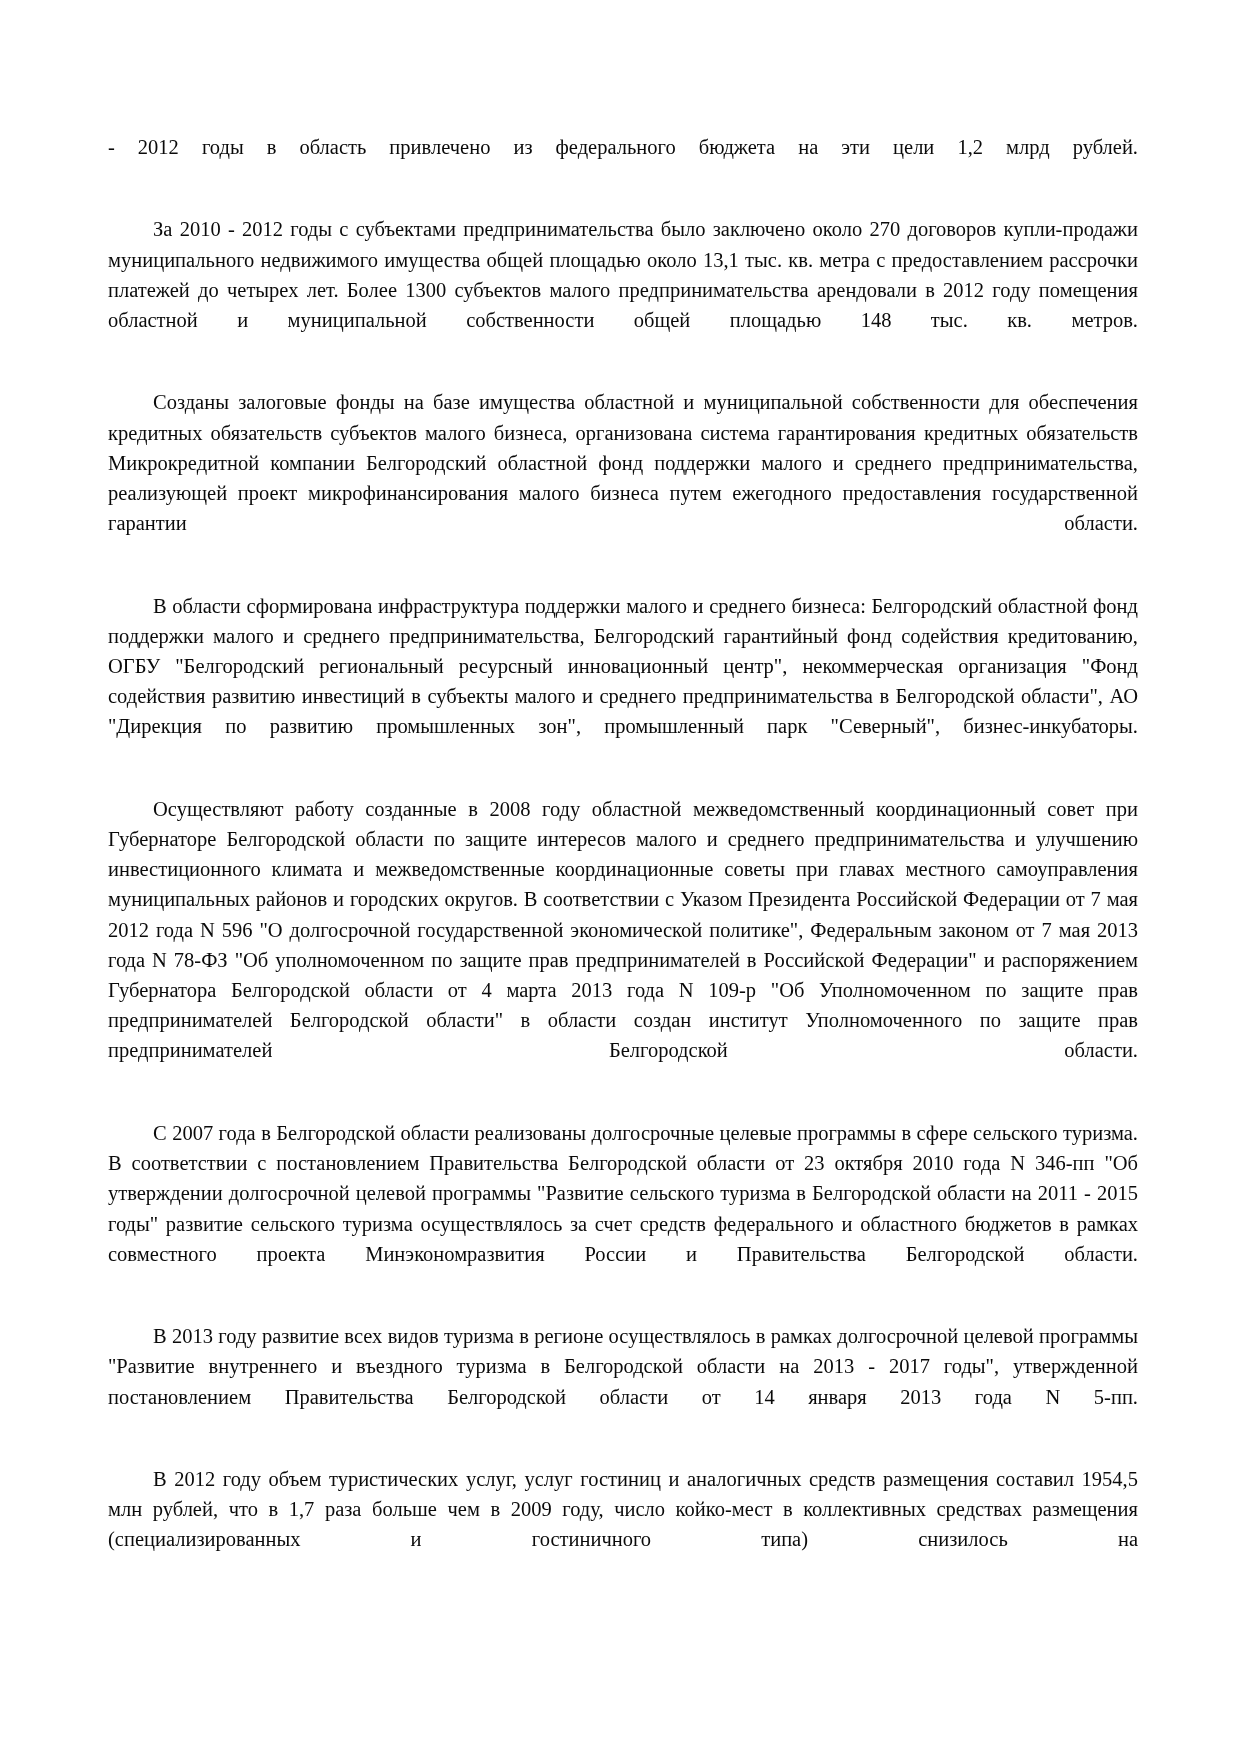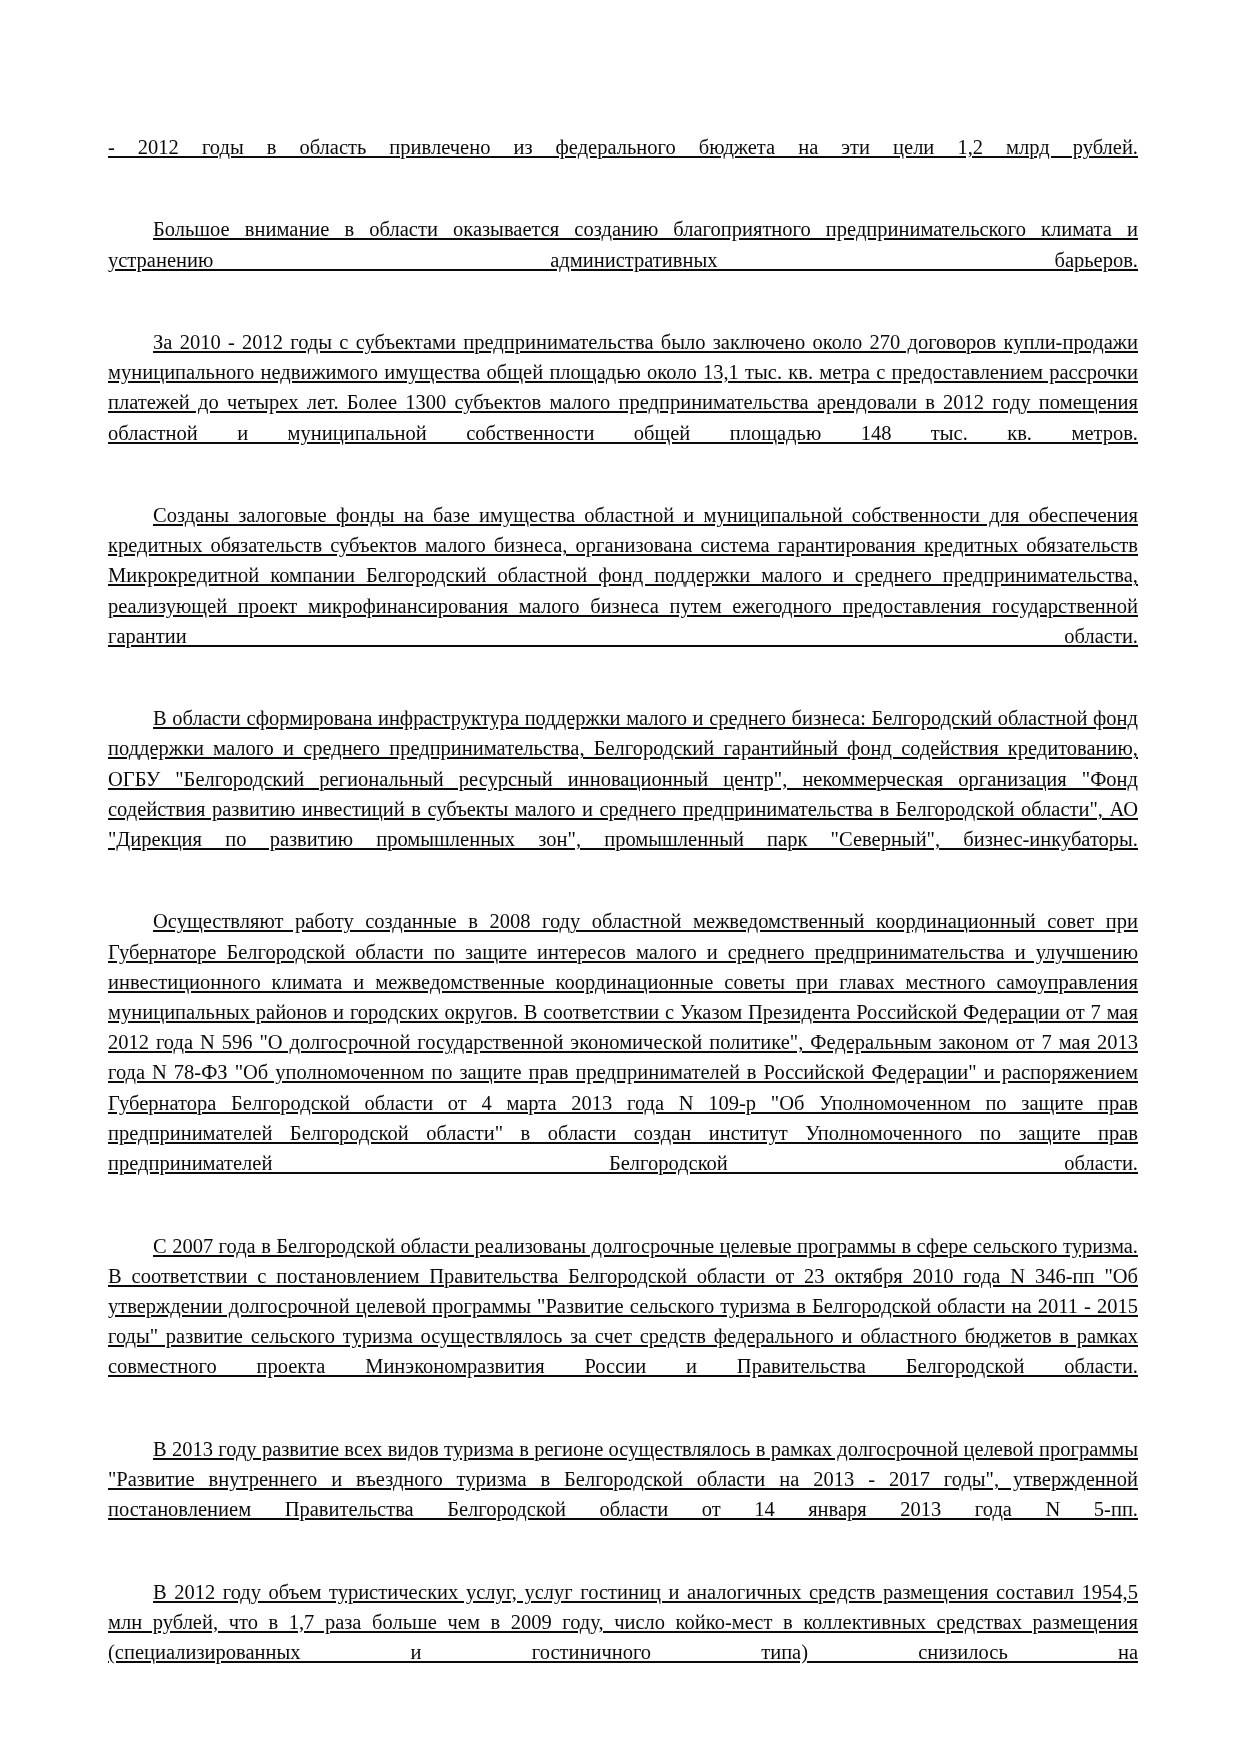--- a/index.html
+++ b/index.html
@@ -30,21 +30,20 @@
   p.para {
     margin: 0;
     padding: 0;
     font-size: 20.5px;
     line-height: 30.2px;
     text-align: justify;
     text-justify: inter-word;
     text-indent: 45px;
     word-spacing: 0px;
     hyphens: none;
-    text-decoration: underline;
   }
   p.para.no-indent {
     text-indent: 0;
   }
   p.para + p.para {
     margin-top: 22px;
   }
   
   p.para::after {
     content: "";
@@ -53,21 +52,20 @@
   }
 </style>
 </head>
 <body>
 
 <div class="page">
   <div class="doc-body">
 
     <p class="para no-indent">- 2012 годы в область привлечено из федерального бюджета на эти цели 1,2 млрд рублей.</p>
 
-    <p class="para">Большое внимание в области оказывается созданию благоприятного предпринимательского климата и устранению административных барьеров.</p>
 
     <p class="para">За 2010 - 2012 годы с субъектами предпринимательства было заключено около 270 договоров купли-продажи муниципального недвижимого имущества общей площадью около 13,1 тыс. кв. метра с предоставлением рассрочки платежей до четырех лет. Более 1300 субъектов малого предпринимательства арендовали в 2012 году помещения областной и муниципальной собственности общей площадью 148 тыс. кв. метров.</p>
 
     <p class="para">Созданы залоговые фонды на базе имущества областной и муниципальной собственности для обеспечения кредитных обязательств субъектов малого бизнеса, организована система гарантирования кредитных обязательств Микрокредитной компании Белгородский областной фонд поддержки малого и среднего предпринимательства, реализующей проект микрофинансирования малого бизнеса путем ежегодного предоставления государственной гарантии области.</p>
 
     <p class="para">В области сформирована инфраструктура поддержки малого и среднего бизнеса: Белгородский областной фонд поддержки малого и среднего предпринимательства, Белгородский гарантийный фонд содействия кредитованию, ОГБУ "Белгородский региональный ресурсный инновационный центр", некоммерческая организация "Фонд содействия развитию инвестиций в субъекты малого и среднего предпринимательства в Белгородской области", АО "Дирекция по развитию промышленных зон", промышленный парк "Северный", бизнес-инкубаторы.</p>
 
     <p class="para">Осуществляют работу созданные в 2008 году областной межведомственный координационный совет при Губернаторе Белгородской области по защите интересов малого и среднего предпринимательства и улучшению инвестиционного климата и межведомственные координационные советы при главах местного самоуправления муниципальных районов и городских округов. В соответствии с Указом Президента Российской Федерации от 7 мая 2012 года N 596 "О долгосрочной государственной экономической политике", Федеральным законом от 7 мая 2013 года N 78-ФЗ "Об уполномоченном по защите прав предпринимателей в Российской Федерации" и распоряжением Губернатора Белгородской области от 4 марта 2013 года N 109-р "Об Уполномоченном по защите прав предпринимателей Белгородской области" в области создан институт Уполномоченного по защите прав предпринимателей Белгородской области.</p>
 
     <p class="para">С 2007 года в Белгородской области реализованы долгосрочные целевые программы в сфере сельского туризма. В соответствии с постановлением Правительства Белгородской области от 23 октября 2010 года N 346-пп "Об утверждении долгосрочной целевой программы "Развитие сельского туризма в Белгородской области на 2011 - 2015 годы" развитие сельского туризма осуществлялось за счет средств федерального и областного бюджетов в рамках совместного проекта Минэкономразвития России и Правительства Белгородской области.</p>

